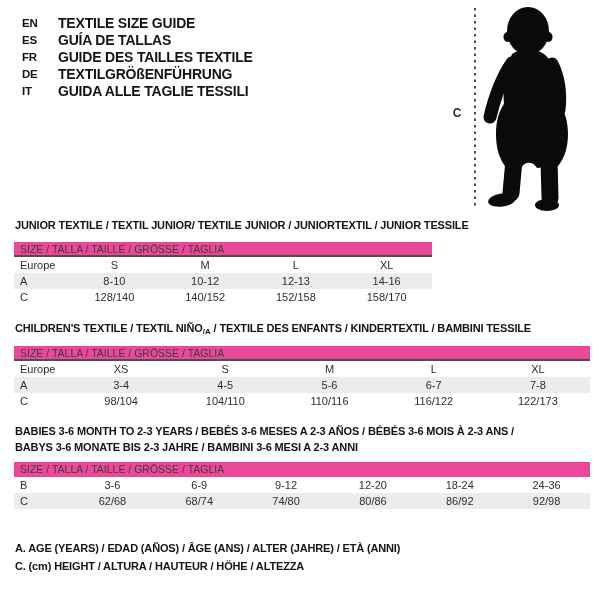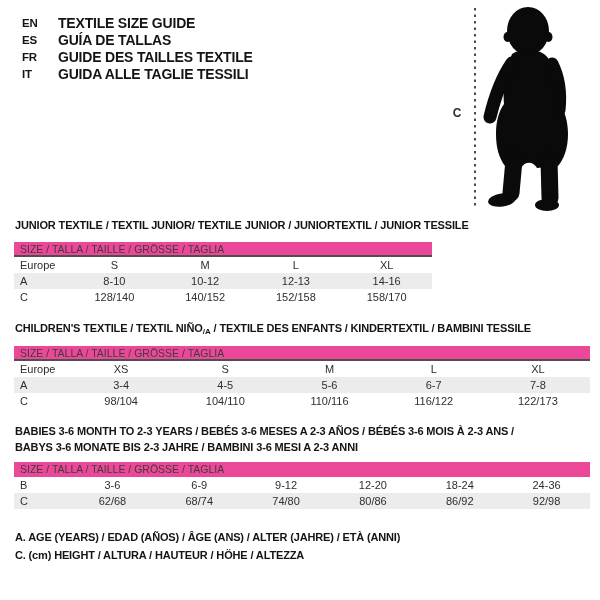--- a/index.html
+++ b/index.html
@@ -41,41 +41,45 @@
   .thead.underlined { border-bottom:2px solid #4f4f4f; }
   .trow { display:grid; height:16px; align-items:center; font-size:11px; color:#2e2e2e; }
   .cols4 { grid-template-columns:55px repeat(4,1fr); }
   .cols5 { grid-template-columns:55px repeat(5,1fr); }
   .cols6 { grid-template-columns:55px repeat(6,1fr); }
   .cell { text-align:center; }
   .cell.rowlabel { text-align:left; padding-left:6px; }
   .trow.alt { background:#ececec; }
 
   
-  .footnotes { position:absolute; left:15px; top:528px; }
+  .footnotes { position:absolute; left:15px; top:539px; }
   .footnote { font-size:11px; font-weight:bold; color:#141414; letter-spacing:-0.15px;
               height:18px; line-height:18px; white-space:nowrap; }
 </style>
 </head>
 <body>
 
 <div class="page">
 
   <div class="lang-list">
     <div class="lang-row">
       <span class="lang-code">EN</span>
       <span class="lang-label">TEXTILE SIZE GUIDE</span>
     </div>
     <div class="lang-row">
       <span class="lang-code">ES</span>
       <span class="lang-label">GUÍA DE TALLAS</span>
     </div>
     <div class="lang-row">
       <span class="lang-code">FR</span>
       <span class="lang-label">GUIDE DES TAILLES TEXTILE</span>
+    </div>
+    <div class="lang-row">
+      <span class="lang-code">DE</span>
+      <span class="lang-label">TEXTILGRÖßENFÜHRUNG</span>
     </div>
     <div class="lang-row">
       <span class="lang-code">IT</span>
       <span class="lang-label">GUIDA ALLE TAGLIE TESSILI</span>
     </div>
   </div>
 
   <span class="figure-c">C</span>
   <svg class="baby" width="135" height="220" viewBox="0 0 135 220">
     <line class="dotline" x1="10" y1="8" x2="10" y2="208"></line>

